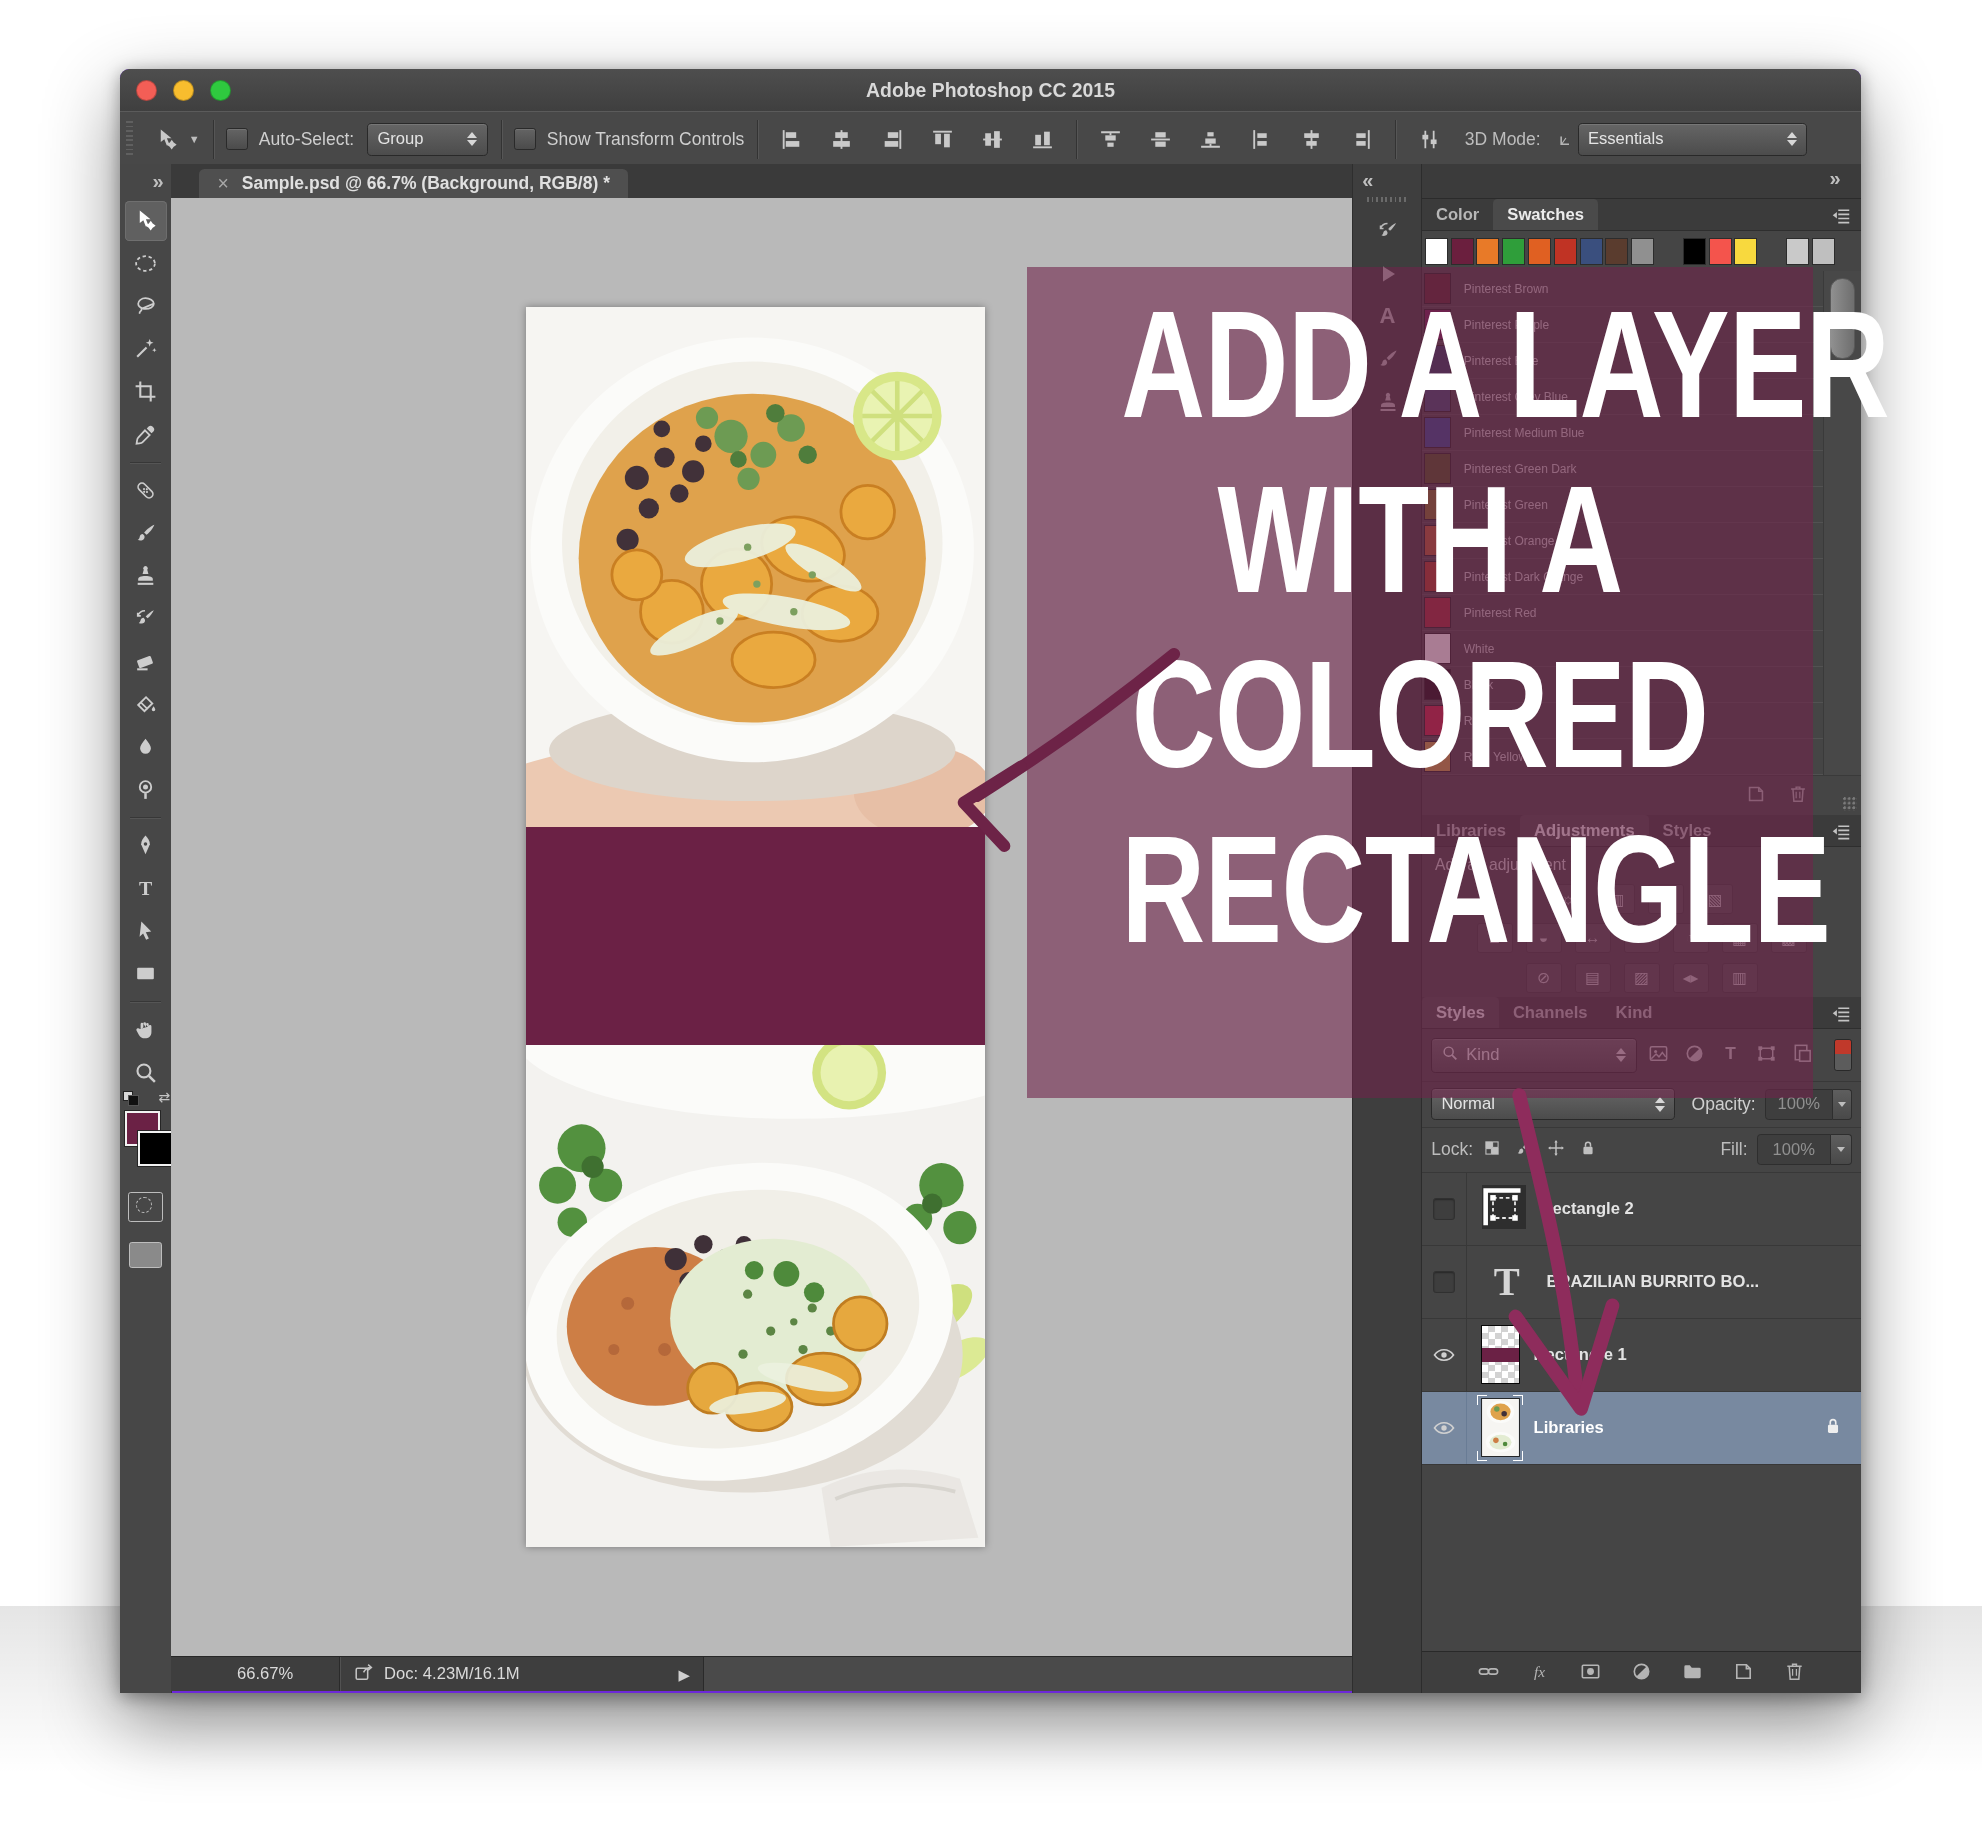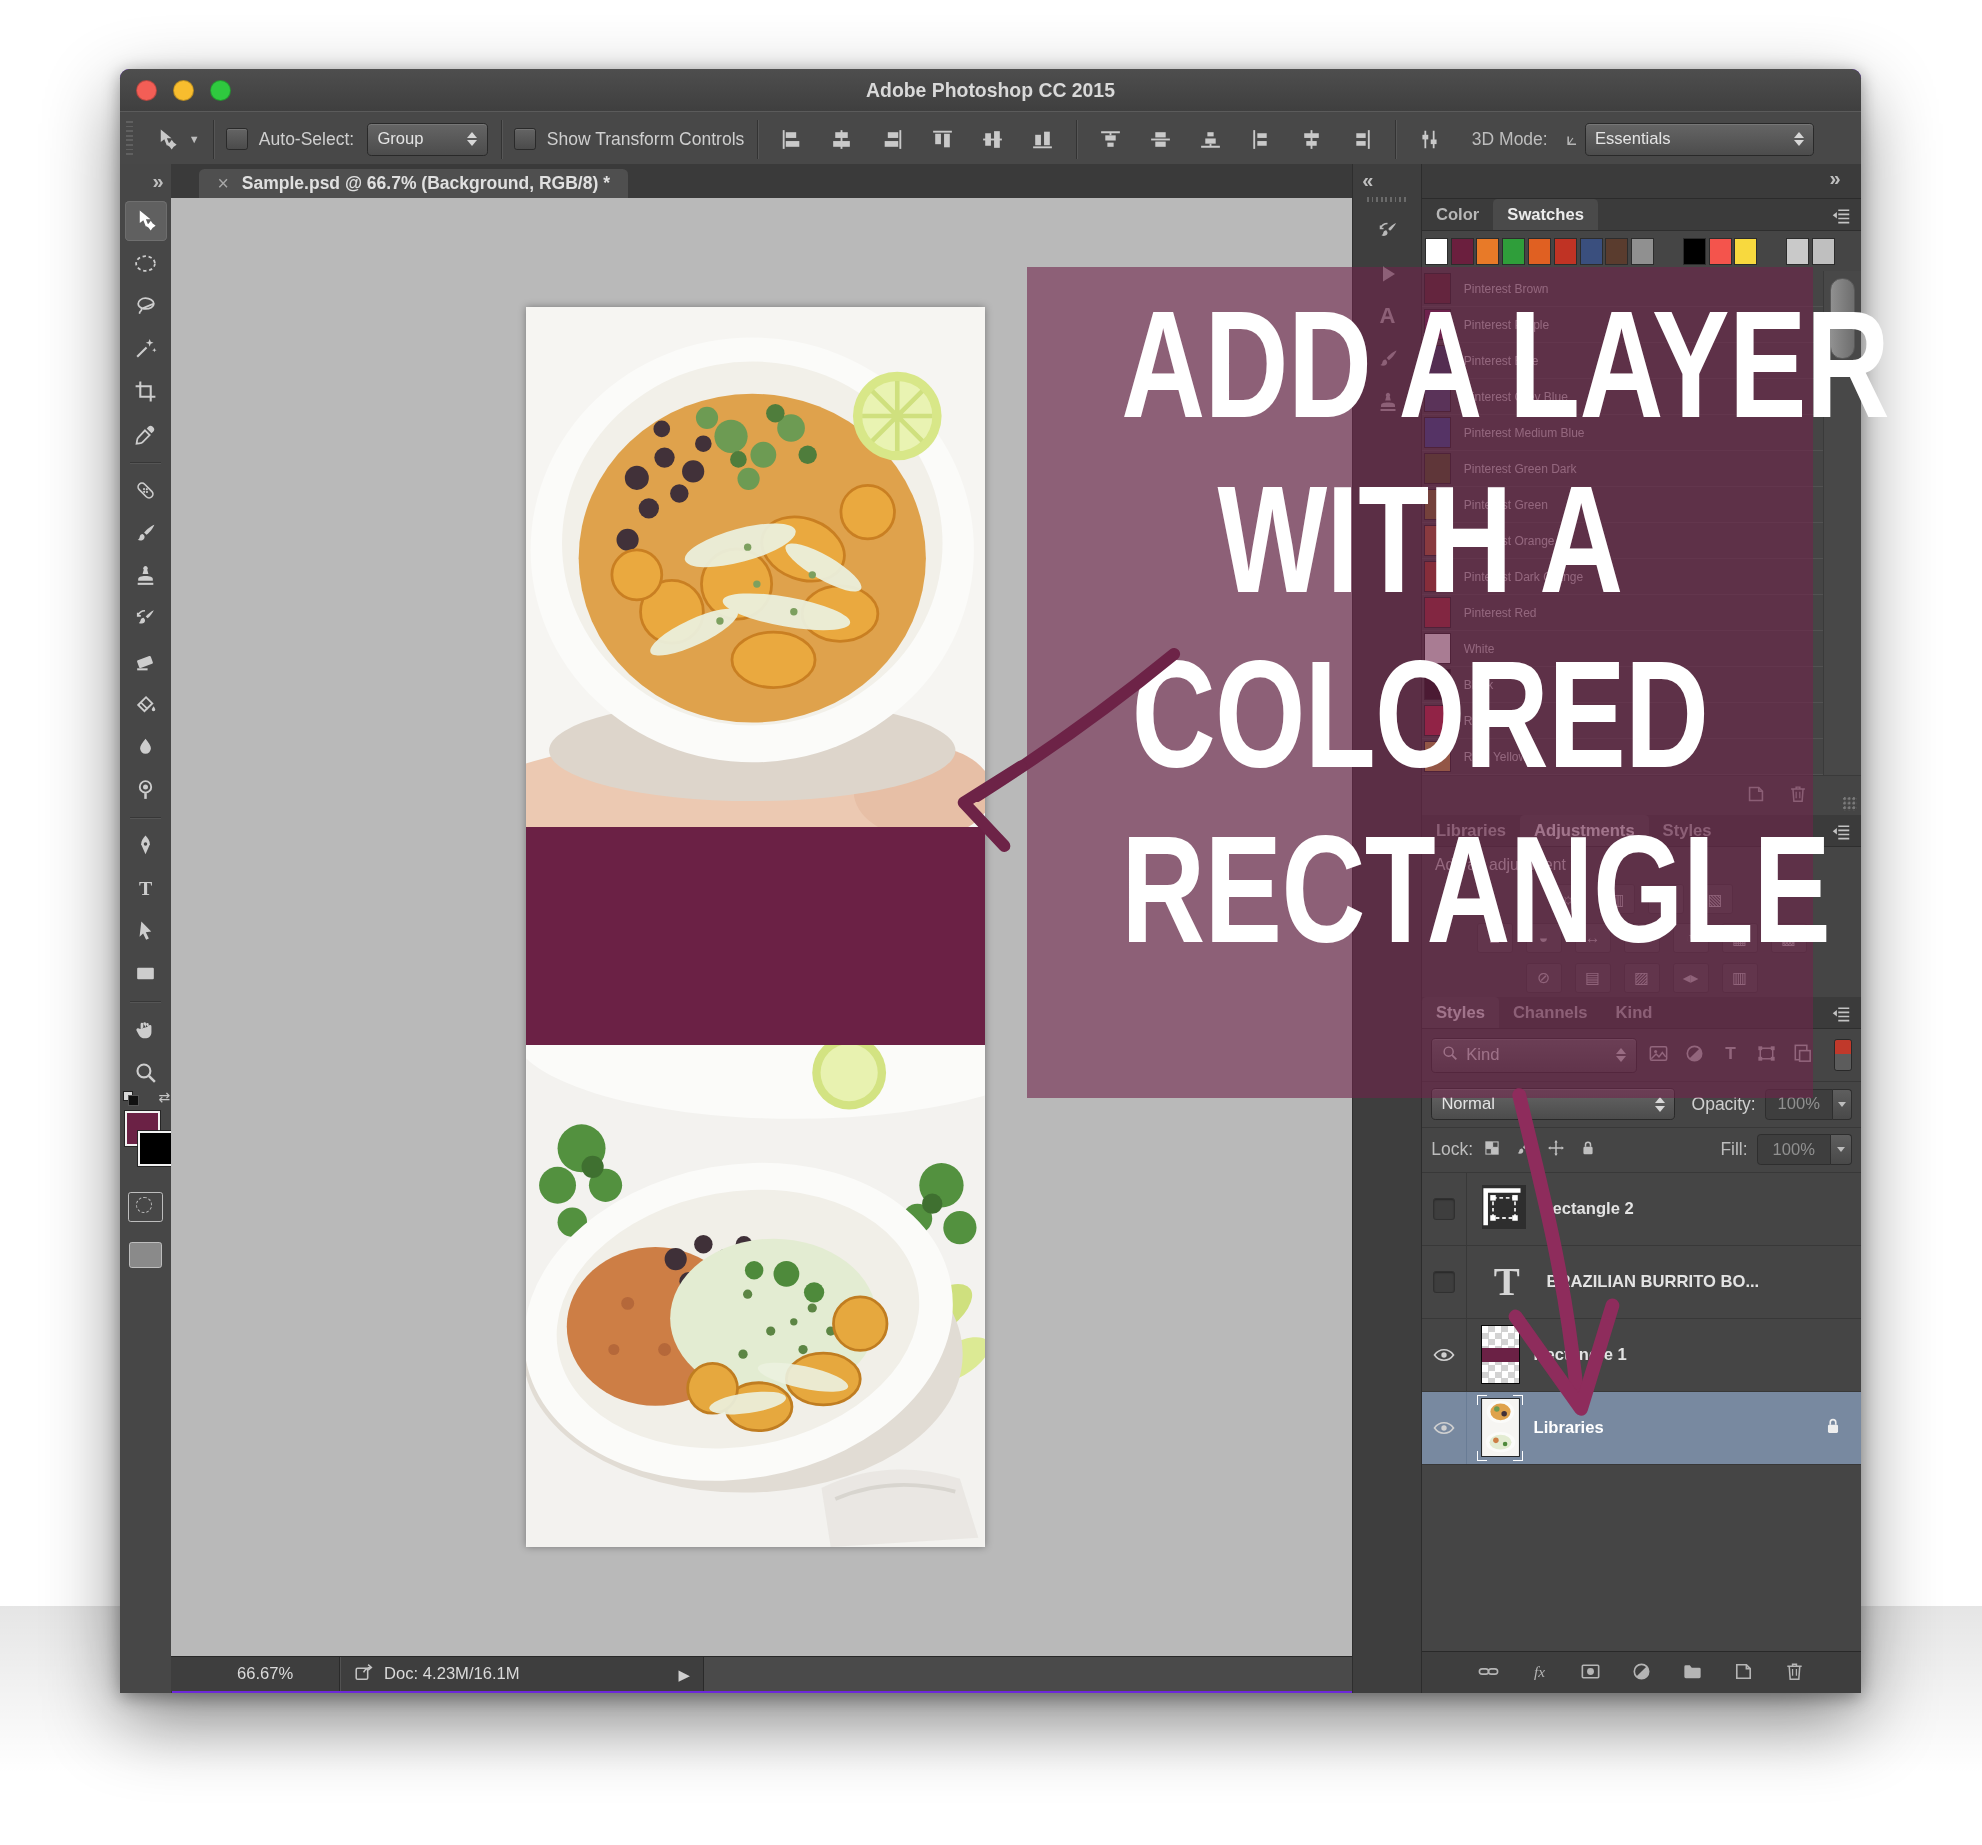--- a/index.html
+++ b/index.html
@@ -493,21 +493,21 @@
             <use href="#i-di-r"></use>
           </svg>
         </div>
       </div>
     <div class="vsep"></div>
     <div class="obtn">
         <svg viewBox="0 0 27 27" width="25" height="25">
           <use href="#i-3d"></use>
         </svg>
       </div>
-    <span class="obar-label dim-label" style="margin-left:22px">3D Mode:</span>
+    <span class="obar-label dim-label" style="margin-left:15px">3D Mode:</span>
     <span style="color:#b5b5b5;margin:0 7.4px 0 18.5px;font-size:18.5px">⟀</span>
     <div class="dropdown" style="width:209px">
       <span>Essentials</span>
       <span class="updown">
           <i class="u"></i>
           <i class="d"></i>
         </span>
     </div>
   </div>
 

